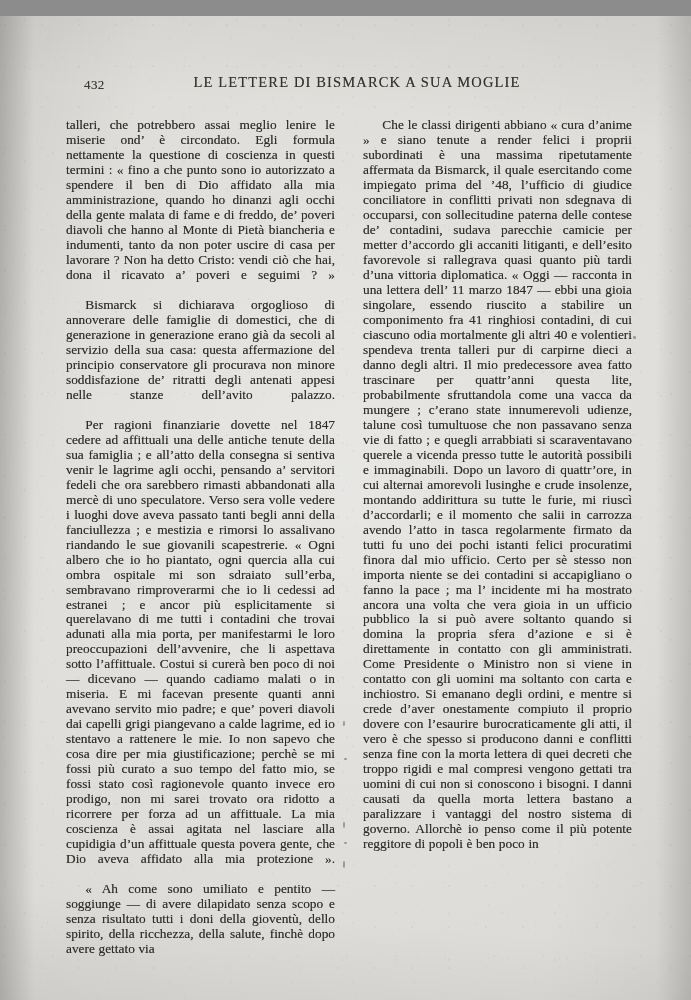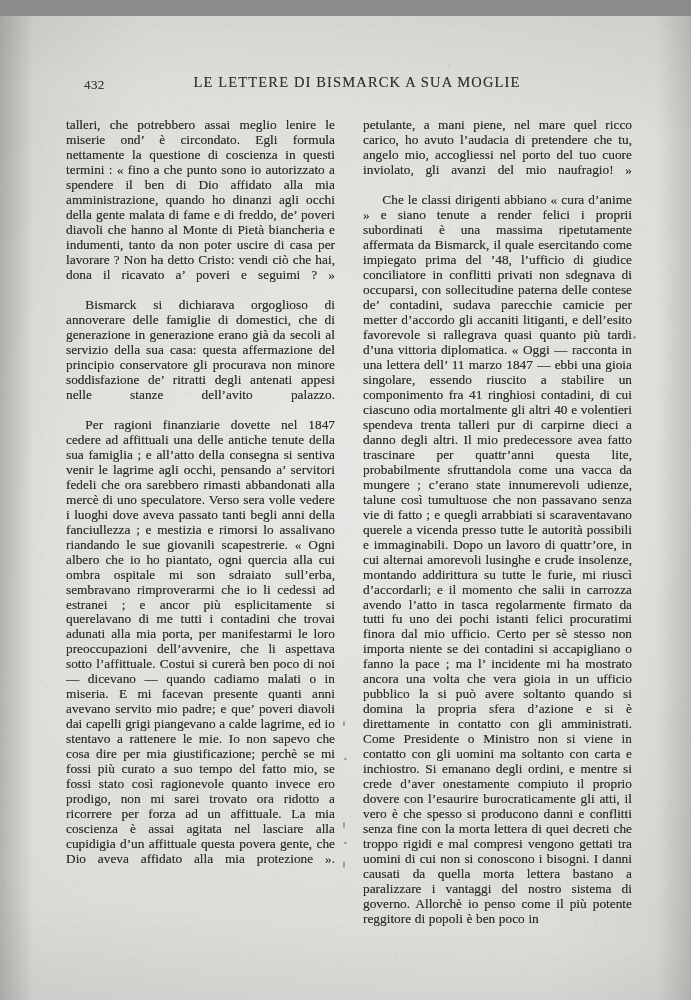--- a/index.html
+++ b/index.html
@@ -153,22 +153,22 @@
       <span class="folio">432</span>
       <div class="head-title">LE LETTERE DI BISMARCK A SUA MOGLIE</div>
     </div>
 
     <div class="columns">
 
       <div class="col ink">
         <p class="noindent">talleri, che potrebbero assai meglio lenire le miserie ond’ è circondato. Egli formula nettamente la questione di coscienza in questi termini : « fino a che punto sono io autorizzato a spendere il ben di Dio affidato alla mia amministrazione, quando ho dinanzi agli occhi della gente malata di fame e di freddo, de’ poveri diavoli che hanno al Monte di Pietà biancheria e indumenti, tanto da non poter uscire di casa per lavorare ? Non ha detto Cristo: vendi ciò che hai, dona il ricavato a’ poveri e seguimi ? »</p>
         <p>Bismarck si dichiarava orgoglioso di annoverare delle famiglie di domestici, che di generazione in generazione erano già da secoli al servizio della sua casa: questa affermazione del principio conservatore gli procurava non minore soddisfazione de’ ritratti degli antenati appesi nelle stanze dell’avito palazzo.</p>
         <p>Per ragioni finanziarie dovette nel 1847 cedere ad affittuali una delle antiche tenute della sua famiglia ; e all’atto della consegna si sentiva venir le lagrime agli occhi, pensando a’ servitori fedeli che ora sarebbero rimasti abbandonati alla mercè di uno speculatore. Verso sera volle vedere i luoghi dove aveva passato tanti begli anni della fanciullezza ; e mestizia e rimorsi lo assalivano riandando le sue giovanili scapestrerie. « Ogni albero che io ho piantato, ogni quercia alla cui ombra ospitale mi son sdraiato sull’erba, sembravano rimproverarmi che io li cedessi ad estranei ; e ancor più esplicitamente si querelavano di me tutti i contadini che trovai adunati alla mia porta, per manifestarmi le loro preoccupazioni dell’avvenire, che li aspettava sotto l’affittuale. Costui si curerà ben poco di noi — dicevano — quando cadiamo malati o in miseria. E mi facevan presente quanti anni avevano servito mio padre; e que’ poveri diavoli dai capelli grigi piangevano a calde lagrime, ed io stentavo a rattenere le mie. Io non sapevo che cosa dire per mia giustificazione; perchè se mi fossi più curato a suo tempo del fatto mio, se fossi stato così ragionevole quanto invece ero prodigo, non mi sarei trovato ora ridotto a ricorrere per forza ad un affittuale. La mia coscienza è assai agitata nel lasciare alla cupidigia d’un affittuale questa povera gente, che Dio aveva affidato alla mia protezione ».</p>
+        <p class="flush">« Ah come sono umiliato e pentito — soggiunge — di avere dilapidato senza scopo e senza risultato tutti i doni della gioventù, dello spirito, della ricchezza, della salute, finchè dopo avere gettato via</p>
       </div>
 
       <div class="col ink">
-        <p class="noindent">petulante, a mani piene, nel mare quel ricco carico, ho avuto l’audacia di pretendere che tu, angelo mio, accogliessi nel porto del tuo cuore inviolato, gli avanzi del mio naufragio! »</p>
         <p class="flush">Che le classi dirigenti abbiano « cura d’anime » e siano tenute a render felici i proprii subordinati è una massima ripetutamente affermata da Bismarck, il quale esercitando come impiegato prima del ’48, l’ufficio di giudice conciliatore in conflitti privati non sdegnava di occuparsi, con sollecitudine paterna delle contese de’ contadini, sudava parecchie camicie per metter d’accordo gli accaniti litiganti, e dell’esito favorevole si rallegrava quasi quanto più tardi d’una vittoria diplomatica. « Oggi — racconta in una lettera dell’ 11 marzo 1847 — ebbi una gioia singolare, essendo riuscito a stabilire un componimento fra 41 ringhiosi contadini, di cui ciascuno odia mortalmente gli altri 40 e volentieri spendeva trenta talleri pur di carpirne dieci a danno degli altri. Il mio predecessore avea fatto trascinare per quattr’anni questa lite, probabilmente sfruttandola come una vacca da mungere ; c’erano state innumerevoli udienze, talune così tumultuose che non passavano senza vie di fatto ; e quegli arrabbiati si scaraventavano querele a vicenda presso tutte le autorità possibili e immaginabili. Dopo un lavoro di quattr’ore, in cui alternai amorevoli lusinghe e crude insolenze, montando addirittura su tutte le furie, mi riuscì d’accordarli; e il momento che salii in carrozza avendo l’atto in tasca regolarmente firmato da tutti fu uno dei pochi istanti felici procuratimi finora dal mio ufficio. Certo per sè stesso non importa niente se dei contadini si accapigliano o fanno la pace ; ma l’ incidente mi ha mostrato ancora una volta che vera gioia in un ufficio pubblico la si può avere soltanto quando si domina la propria sfera d’azione e si è direttamente in contatto con gli amministrati. Come Presidente o Ministro non si viene in contatto con gli uomini ma soltanto con carta e inchiostro. Si emanano degli ordini, e mentre si crede d’aver onestamente compiuto il proprio dovere con l’esaurire burocraticamente gli atti, il vero è che spesso si producono danni e conflitti senza fine con la morta lettera di quei decreti che troppo rigidi e mal compresi vengono gettati tra uomini di cui non si conoscono i bisogni. I danni causati da quella morta lettera bastano a paralizzare i vantaggi del nostro sistema di governo. Allorchè io penso come il più potente reggitore di popoli è ben poco in</p>
       </div>
 
     </div>
   </div>
 </div>
 
 </body></html>

